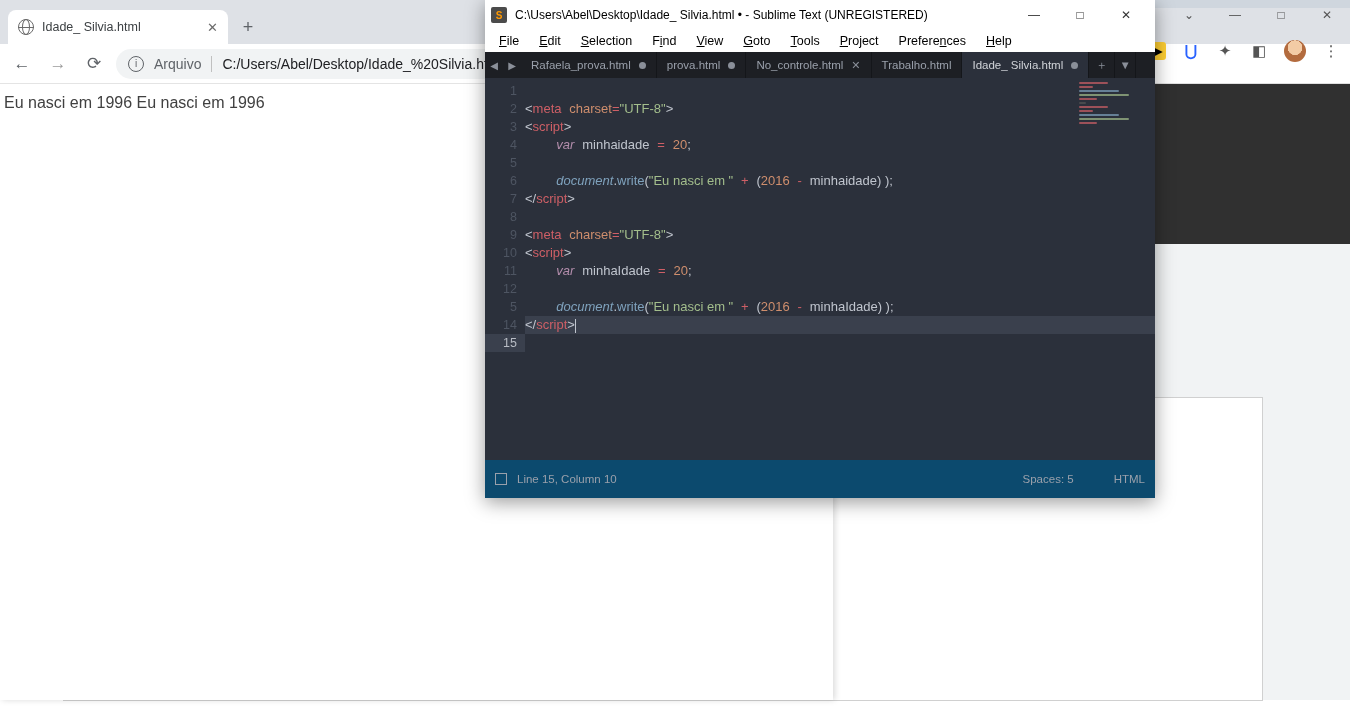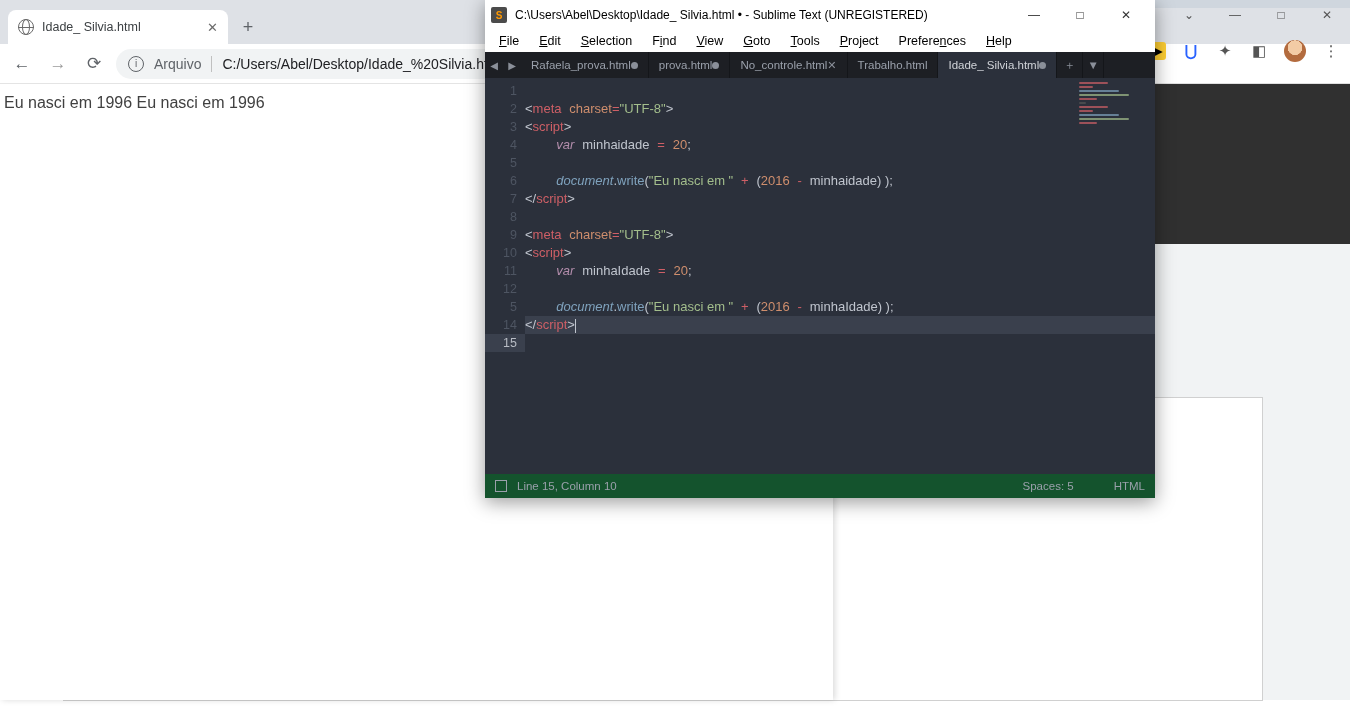--- a/index.html
+++ b/index.html
@@ -42,34 +42,34 @@
   .subl{position:absolute;left:485px;top:0;width:670px;height:498px;background:#2b303b;z-index:40;display:flex;flex-direction:column;box-shadow:0 4px 18px rgba(0,0,0,.4);}
   .s-title{height:30px;background:#fff;display:flex;align-items:center;padding:0 6px;font-size:12px;color:#000;}
   .s-logo{width:16px;height:16px;background:#4b4b4b;border-radius:2px;margin-right:8px;display:flex;align-items:center;justify-content:center;color:#ff9800;font-size:10px;font-weight:bold;}
   .s-wctrl{margin-left:auto;display:flex;}
   .s-wbtn{width:46px;height:30px;display:flex;align-items:center;justify-content:center;font-size:12px;color:#333;}
   .s-menu{height:22px;background:#fff;display:flex;align-items:center;padding:0 6px;gap:4px;font-size:12.5px;color:#000;}
   .s-menu span{padding:2px 8px;}
   .s-menu span u{text-decoration:underline;}
   .s-tabs{height:26px;background:#1d1f24;display:flex;align-items:stretch;font-size:11.5px;color:#9aa0ab;}
   .s-tabs .arrow{width:18px;display:flex;align-items:center;justify-content:center;color:#8a8f99;font-size:10px;}
-  .s-tab{display:flex;align-items:center;padding:0 10px;border-right:1px solid #14161a;position:relative;}
+  .s-tab{display:flex;align-items:center;padding:0 10px;border-right:1px solid #14161a;position:relative;gap:8px;}
   .s-tab.active{background:#2b303b;color:#d0d3d8;}
   .s-tab .dot{width:7px;height:7px;border-radius:50%;background:#8a8f99;}
   .s-tab .x{color:#8a8f99;font-size:11px;}
   .s-tab.add{width:26px;justify-content:center;color:#8a8f99;}
   .s-tab.drop{width:20px;justify-content:center;color:#8a8f99;}
   .s-body{flex:1;display:flex;background:#2b303b;position:relative;}
   .gutter{width:40px;background:#2b303b;color:#4e5562;font-size:12.5px;text-align:right;padding:4px 8px 0 0;font-family:Consolas,monospace;line-height:18px;}
   .gutter .cl{color:#b8bcc4;background:#3a404d;display:block;margin-right:-8px;padding-right:8px;}
   .code{flex:1;font-family:Consolas,monospace;font-size:13px;line-height:18px;color:#c0c5ce;padding-top:4px;white-space:pre;}
   .code .hl-line{background:#3a404d;display:inline-block;width:100%;}
   .minimap{position:absolute;right:4px;top:4px;width:72px;height:60px;opacity:.7;}
   .minimap .ml{height:2px;margin-bottom:2px;border-radius:1px;}
-  .s-status{height:24px;background:#14532d;color:#9aa0ab;font-size:11.5px;display:flex;align-items:center;padding:0 10px;}
+  .s-status{height:38px;background:#0c4a6e;color:#9aa0ab;font-size:11.5px;display:flex;align-items:center;padding:0 10px;}
   .s-status .sicon{width:12px;height:12px;border:1.3px solid #9aa0ab;margin-right:10px;}
   .s-status .r{margin-left:auto;display:flex;gap:40px;}
 
   
   .pun{color:#c0c5ce;}
   .tag{color:#ce5f66;}
   .attr{color:#cf8e6d;}
   .str{color:#a3be8c;}
   .kw{color:#b48ead;font-style:italic;}
   .var{color:#c0c5ce;}

